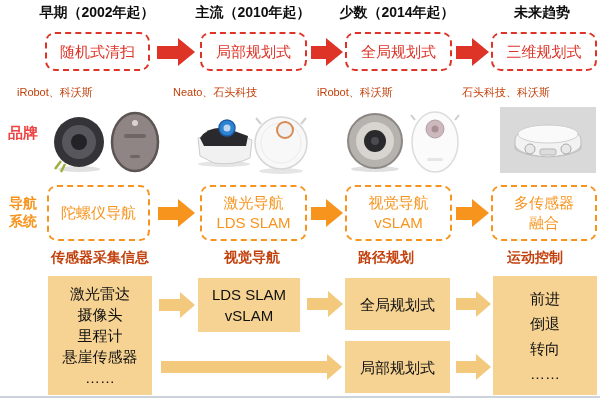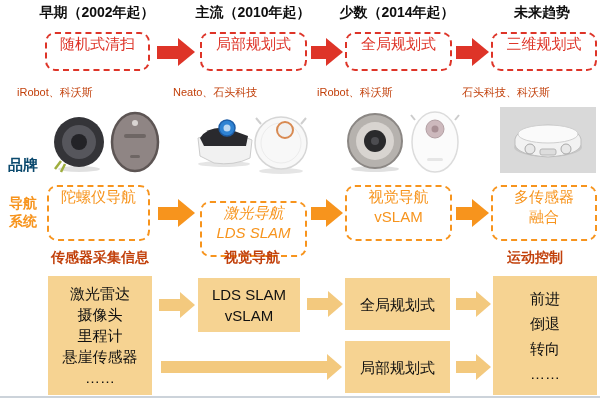--- a/index.html
+++ b/index.html
@@ -8,25 +8,25 @@
   .stage { position: relative; width: 600px; height: 400px; background: #ffffff; overflow: hidden; }
   .abs { position: absolute; }
 
   
   .era { font-weight: bold; font-size: 14px; color: #0e0e0e; text-align: center; white-space: nowrap; }
 
   
   .rowlabel { font-weight: bold; font-size: 14px; line-height: 18px; text-align: center; white-space: nowrap; }
   .red-t { color: #DE3428; }
   .orange-t { color: #F7941D; }
-  .black-t { color: #0c4a6e; margin-top: 32px; }
+  .black-t { color: #ef4444; }
 
   
   .dash { border: 2.5px dashed; border-radius: 10px; display: flex; flex-direction: column;
-          justify-content: flex-start; align-items: center; font-size: 15px; line-height: 20px;
+          justify-content: center; align-items: center; font-size: 15px; line-height: 20px;
           text-align: center; background: #fff; }
   .dash.red-b { border-color: #DE3428; color: #DE3428; }
   .dash.orange-b { border-color: #F7941D; color: #F7941D; }
 
   
   .arrow { display: flex; align-items: center; }
   .arrow .tail { flex: 1; height: 12px; background: var(--c); }
   .arrow .head { width: 0; height: 0; border-top: 13px solid transparent;
                  border-bottom: 13px solid transparent; border-left: 15px solid var(--c); }
   .arrow.big .tail { height: 13px; }
@@ -155,21 +155,21 @@
   </div>
 
   <div class="abs rowlabel orange-t" style="left:4px;top:194px;width:38px;">
     <div>导航</div>
     <div>系统</div>
   </div>
 
   <div class="abs dash orange-b" style="left:47px;top:185px;width:103px;height:56px;">
     <div>陀螺仪导航</div>
   </div>
-  <div class="abs dash orange-b" style="left:200px;top:201px;width:107px;height:56px;font-style:italic;">
+  <div class="abs dash orange-b" style="left:200px;top:185px;width:107px;height:56px;">
     <div>激光导航</div>
     <div>LDS SLAM</div>
   </div>
   <div class="abs dash orange-b" style="left:345px;top:185px;width:107px;height:56px;">
     <div>视觉导航</div>
     <div>vSLAM</div>
   </div>
   <div class="abs dash orange-b" style="left:491px;top:185px;width:106px;height:56px;">
     <div>多传感器</div>
     <div>融合</div>
@@ -183,20 +183,21 @@
       <div class="tail"></div>
       <div class="head"></div>
     </div>
   <div class="abs arrow big c-orange" style="left:456px;top:199px;width:33px;height:28px;">
       <div class="tail"></div>
       <div class="head"></div>
     </div>
 
   <div class="abs bhead" style="left:30px;top:249px;width:140px;">传感器采集信息</div>
   <div class="abs bhead" style="left:192px;top:249px;width:120px;">视觉导航</div>
+  <div class="abs bhead" style="left:326px;top:249px;width:120px;">路径规划</div>
   <div class="abs bhead" style="left:475px;top:249px;width:120px;">运动控制</div>
 
   <div class="abs tanbox" style="left:48px;top:276px;width:104px;height:119px;">
     <div class="ln">激光雷达</div>
     <div class="ln">摄像头</div>
     <div class="ln">里程计</div>
     <div class="ln">悬崖传感器</div>
     <div class="ln">……</div>
   </div>
   <div class="abs tanbox" style="left:198px;top:278px;width:102px;height:54px;">

